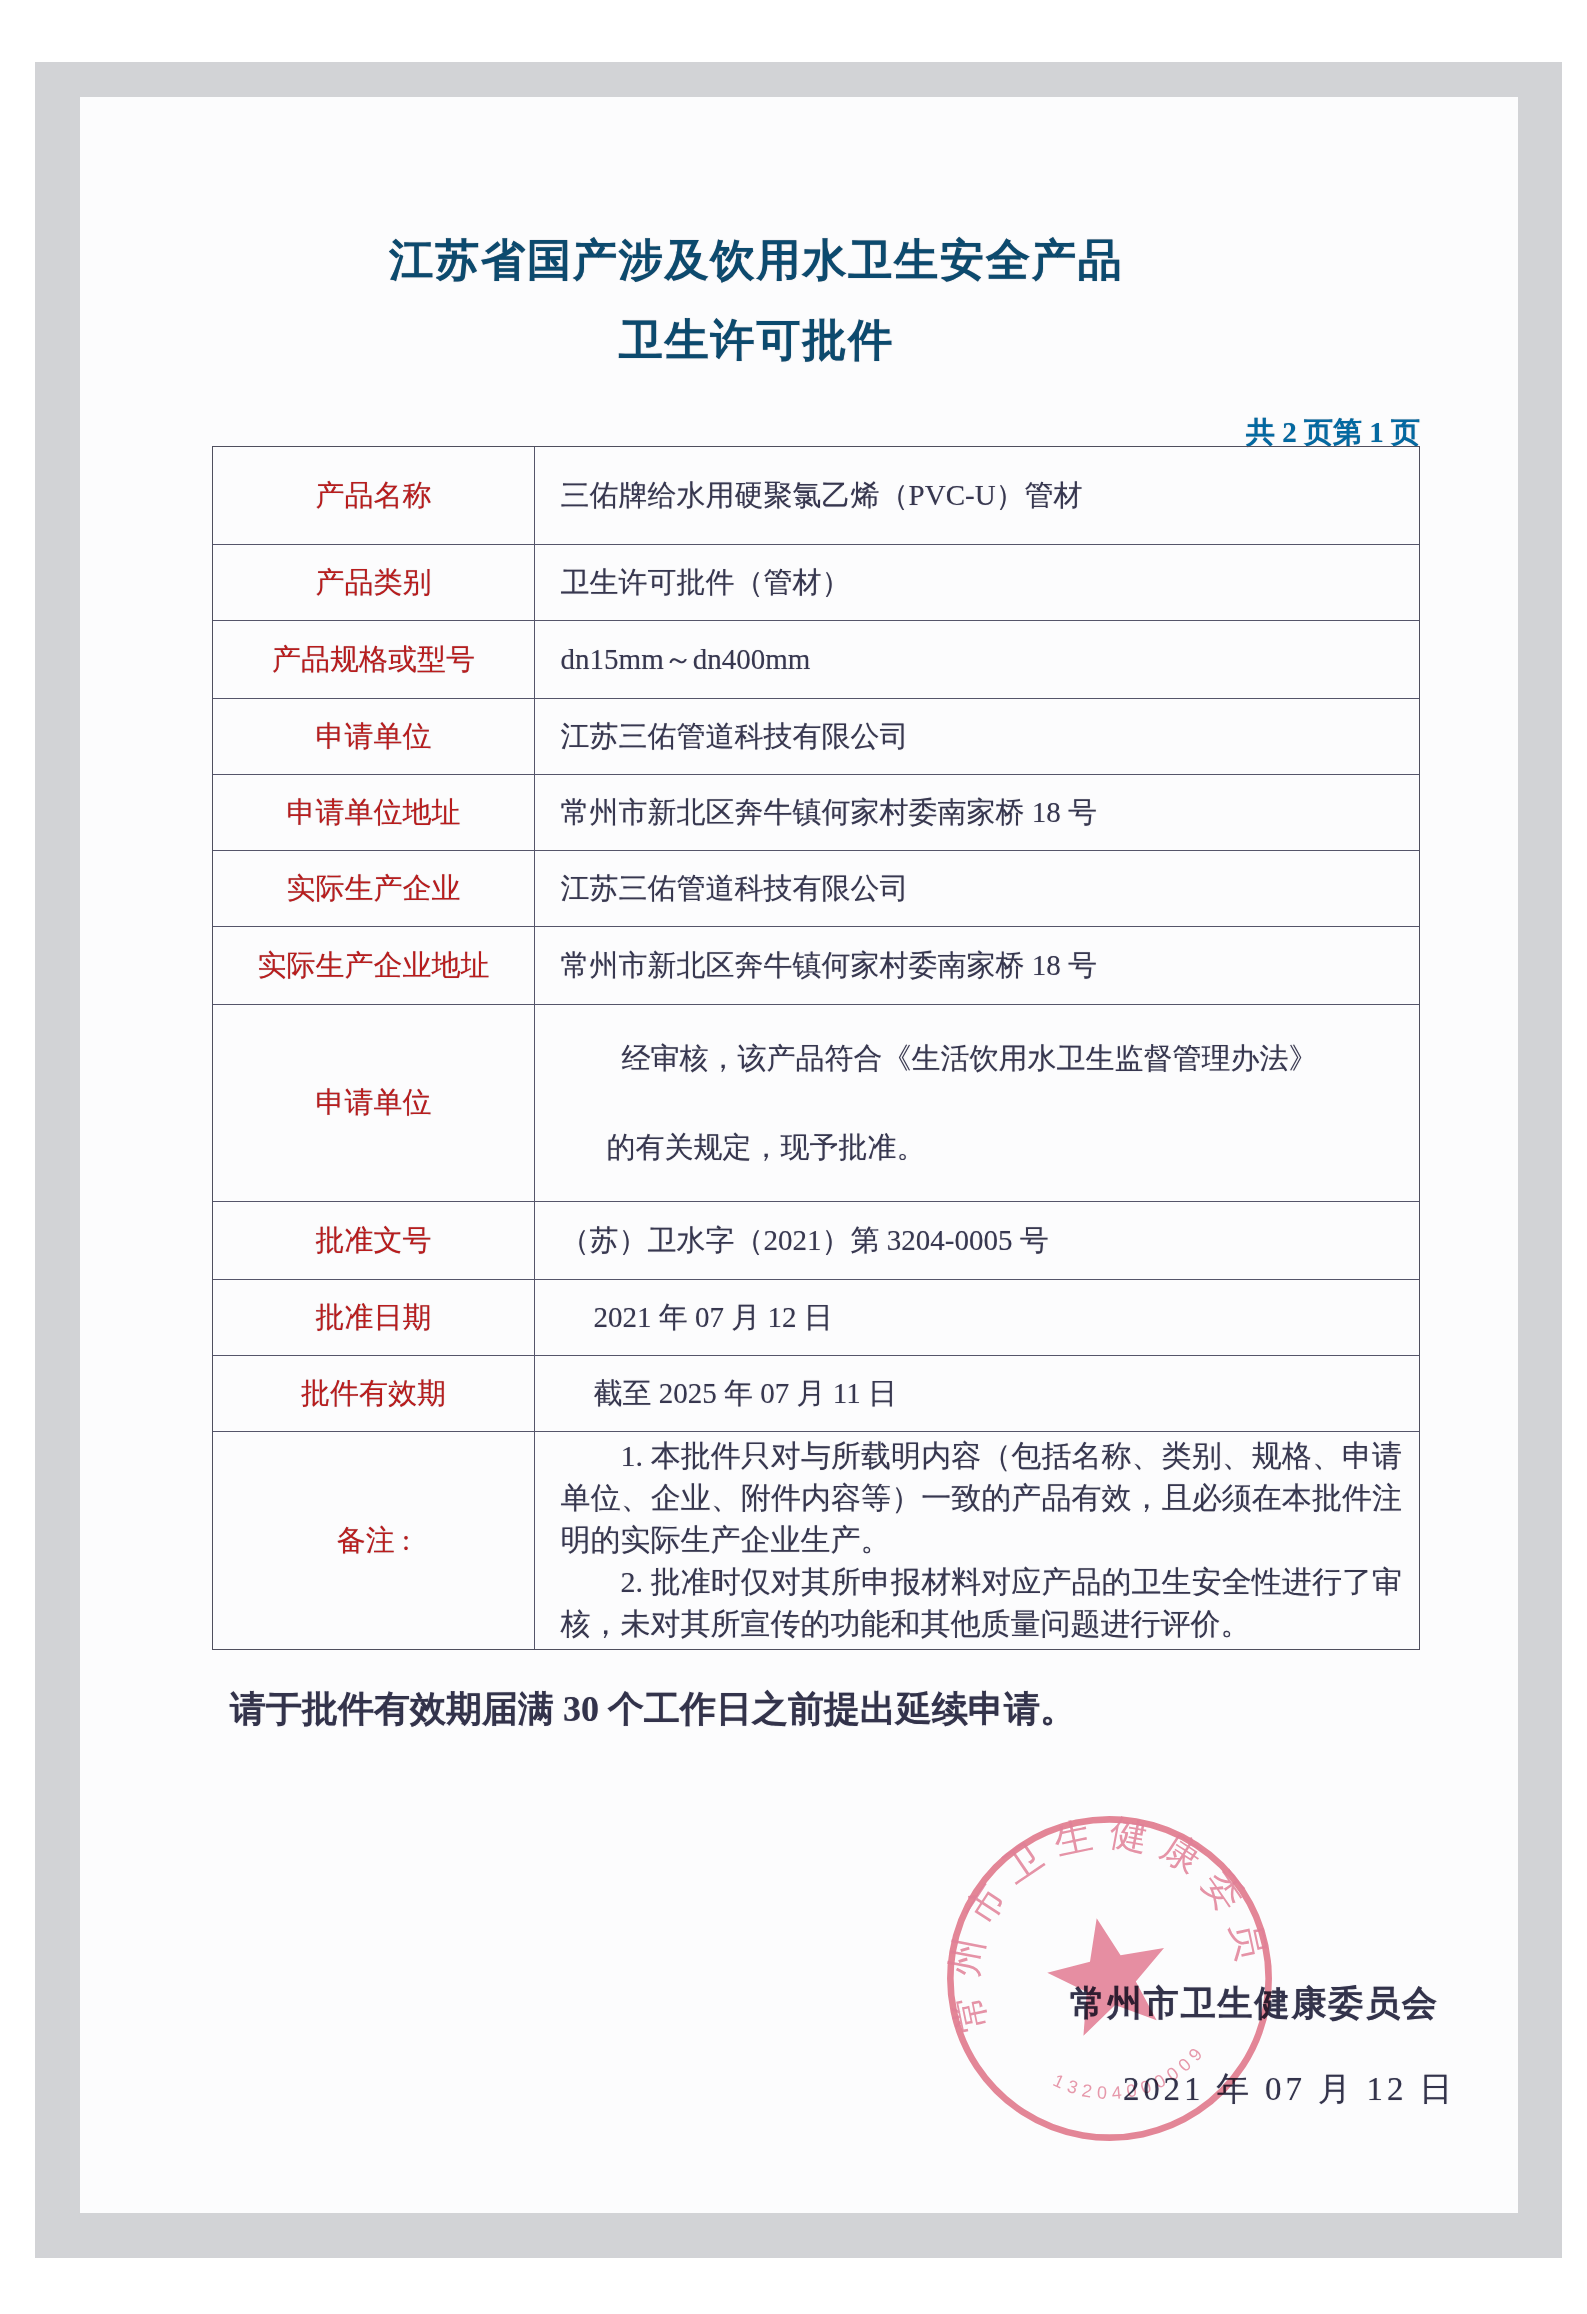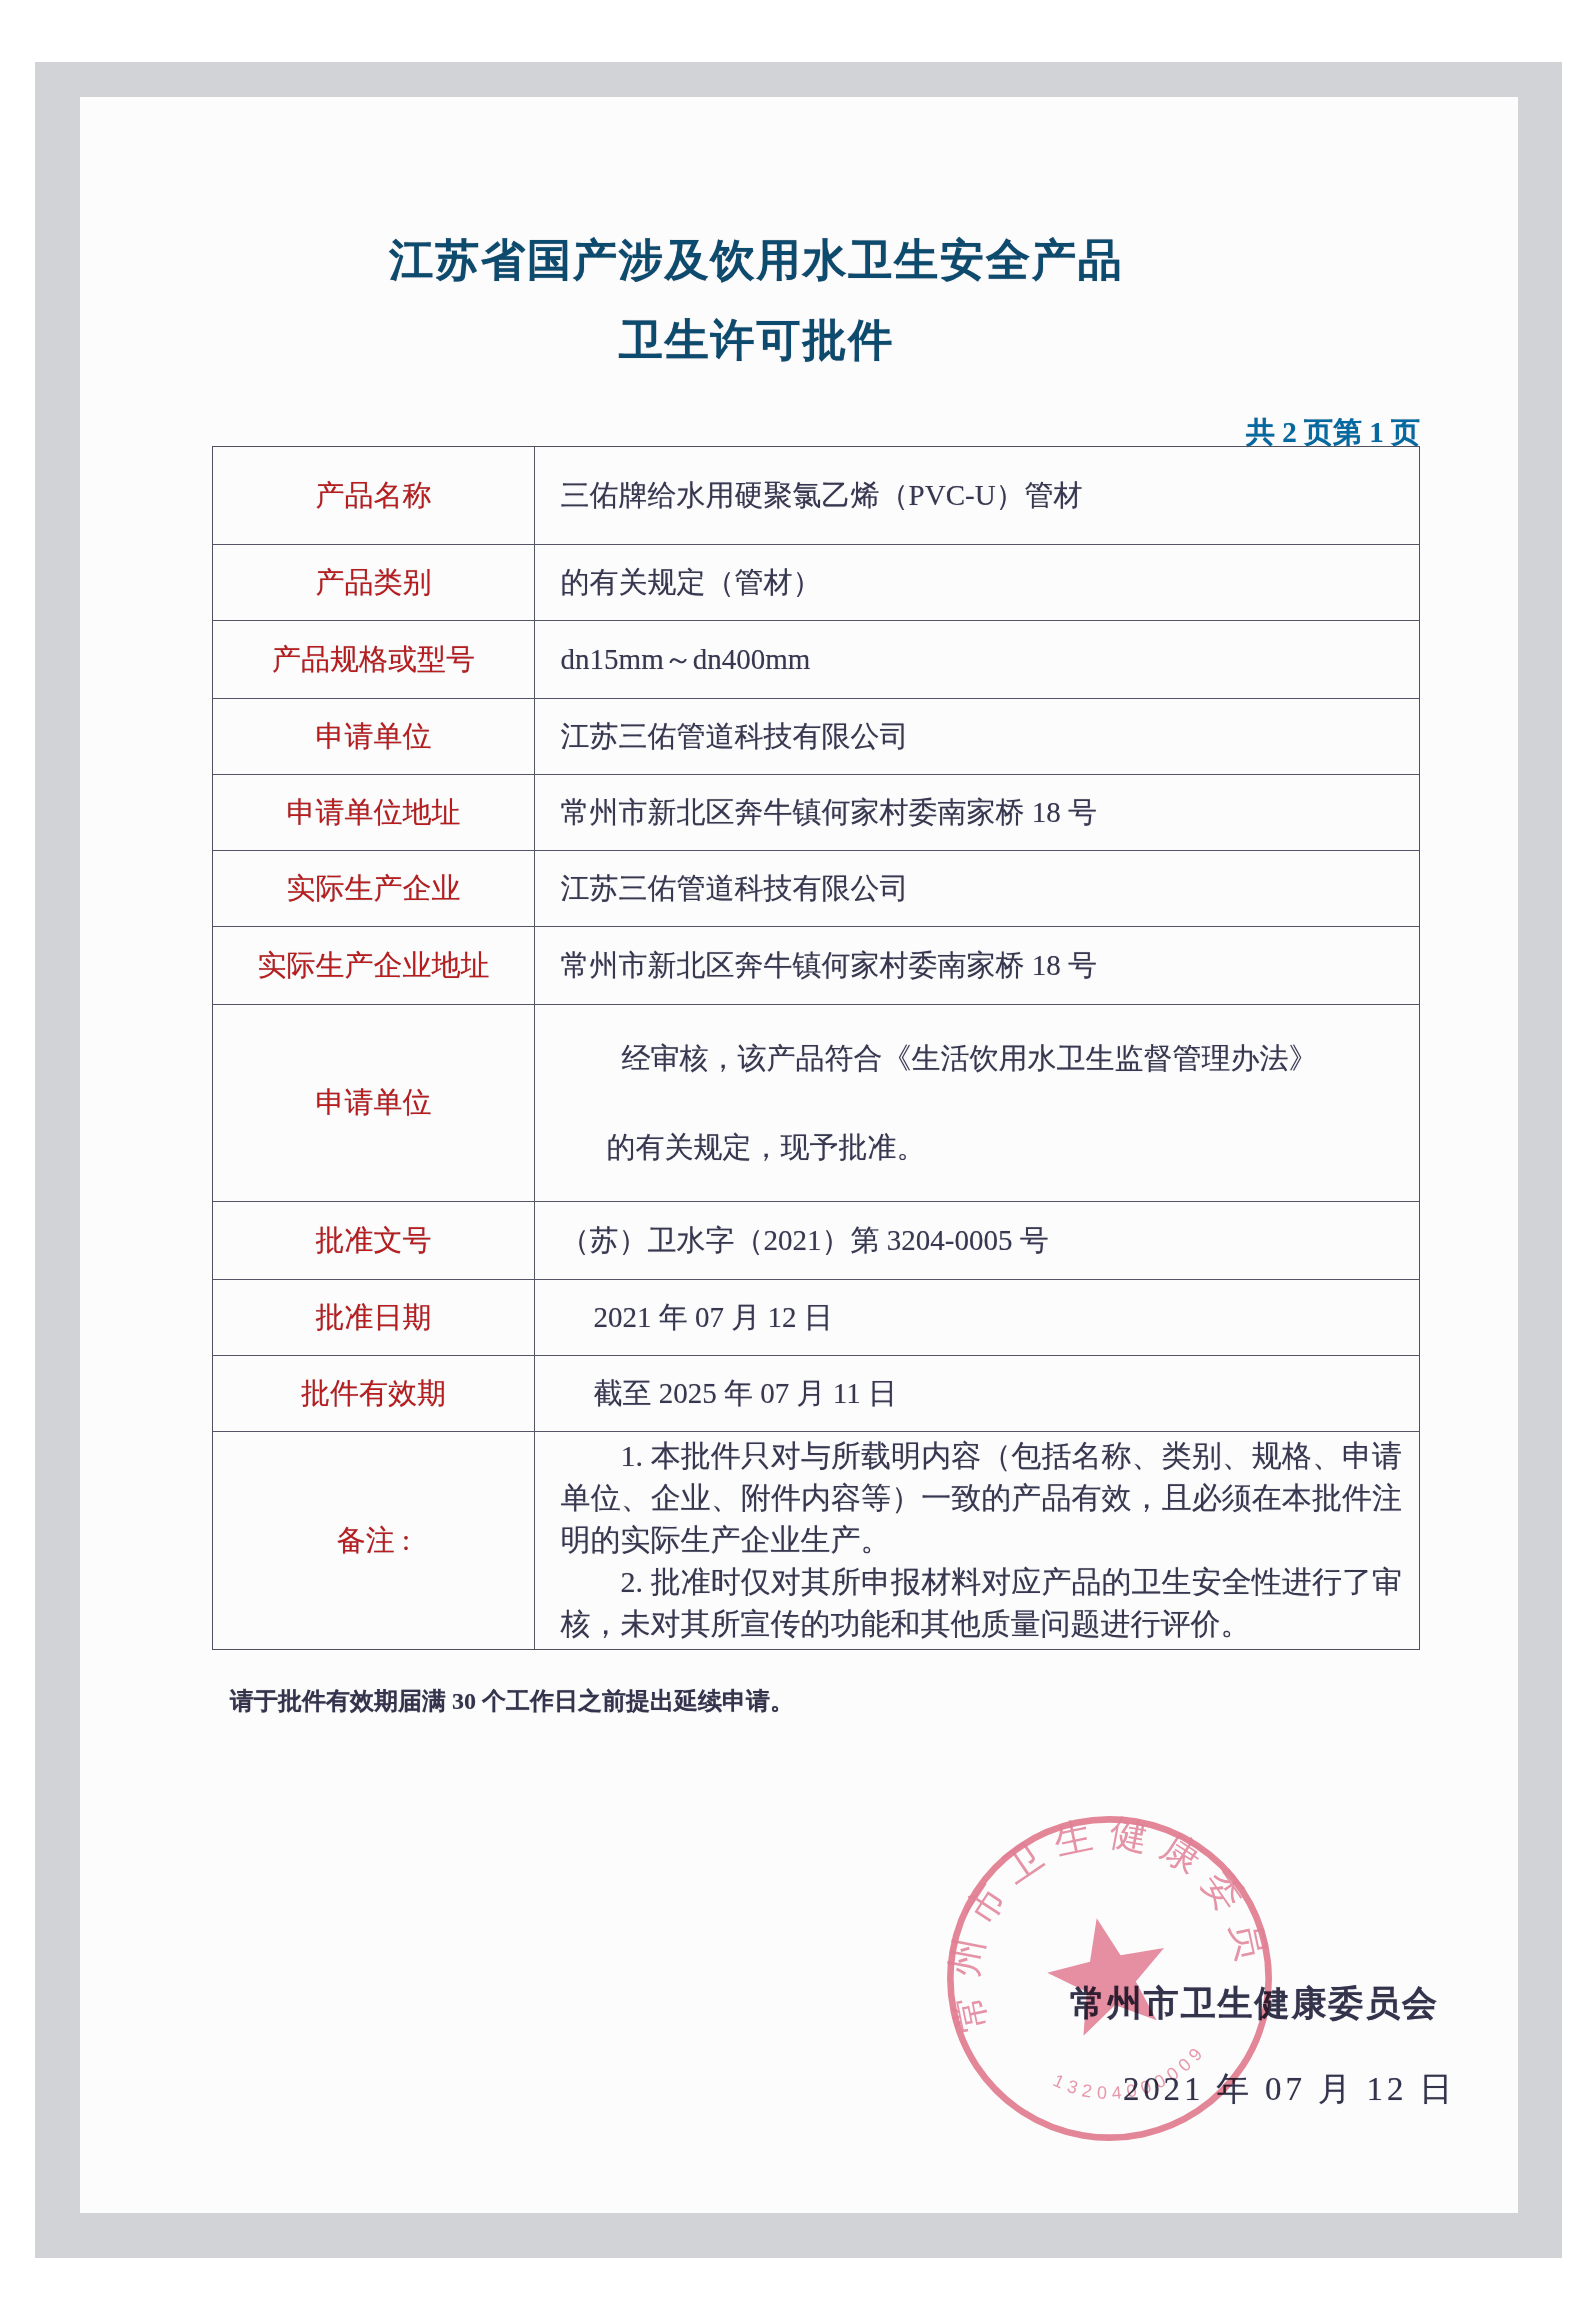--- a/index.html
+++ b/index.html
@@ -60,21 +60,21 @@
   .indent2{padding-left:59px;}
   .concl-line1{padding-left:61px;margin-bottom:49px;}
   .concl-line2{padding-left:0;margin-left:46px;}
   .remark-value{justify-content:center;padding-top:3.8px;padding-bottom:5.7px;}
   .remark-p{
     margin:0;text-indent:2em;text-align:justify;
     font-size:30px;line-height:42px;color:#37374f;
   }
   .renewal-note{
     position:absolute;left:150px;top:1588px;
-    font-size:24px;font-weight:700;color:#33334b;
+    font-size:36px;font-weight:700;color:#33334b;
     text-shadow:0 0 0.9px rgba(50,50,74,.45);
   }
   .authority-line{
     position:absolute;left:990px;top:1883px;
     font-size:35px;font-weight:700;color:#33334b;
     letter-spacing:1.9px;z-index:3;
     text-shadow:0 0 0.9px rgba(50,50,74,.45);
   }
   .date-line{
     position:absolute;left:1043px;top:1970px;
@@ -107,21 +107,21 @@
     <div class="t-row h104">
       <div class="t-label">产品名称</div>
       <div class="t-value">
           <span>三佑牌给水用硬聚氯乙烯（PVC-U）管材</span>
         </div>
     </div>
 
     <div class="t-row h82">
       <div class="t-label">产品类别</div>
       <div class="t-value">
-          <span>的有关规定（管材）</span>
+          <span>卫生许可批件（管材）</span>
         </div>
     </div>
 
     <div class="t-row h84">
       <div class="t-label">产品规格或型号</div>
       <div class="t-value">
           <span>dn15mm～dn400mm</span>
         </div>
     </div>
 

